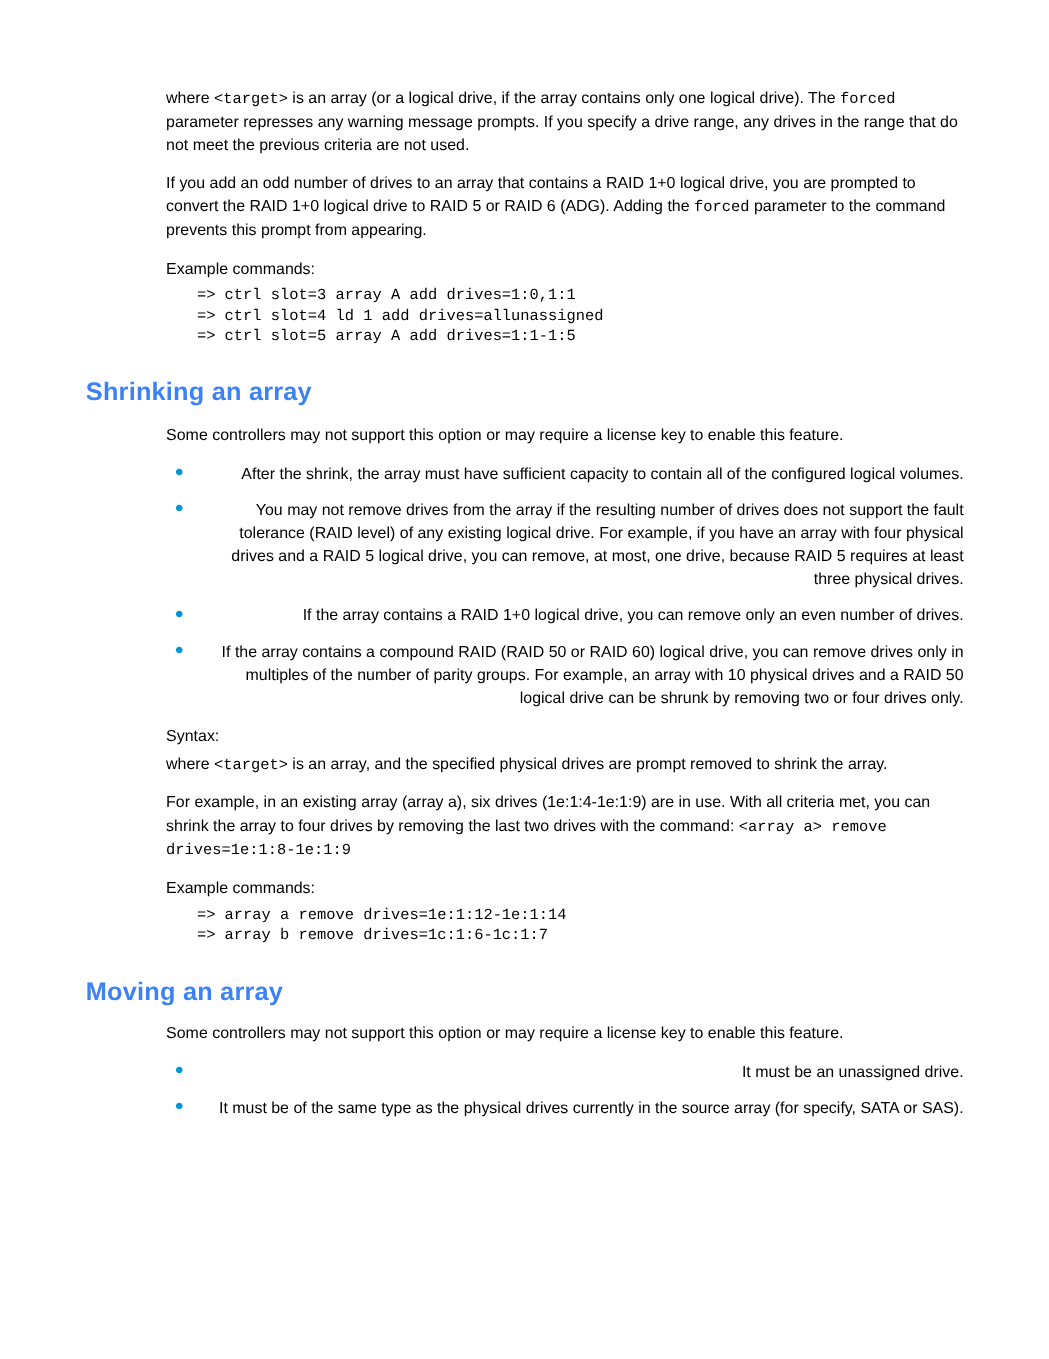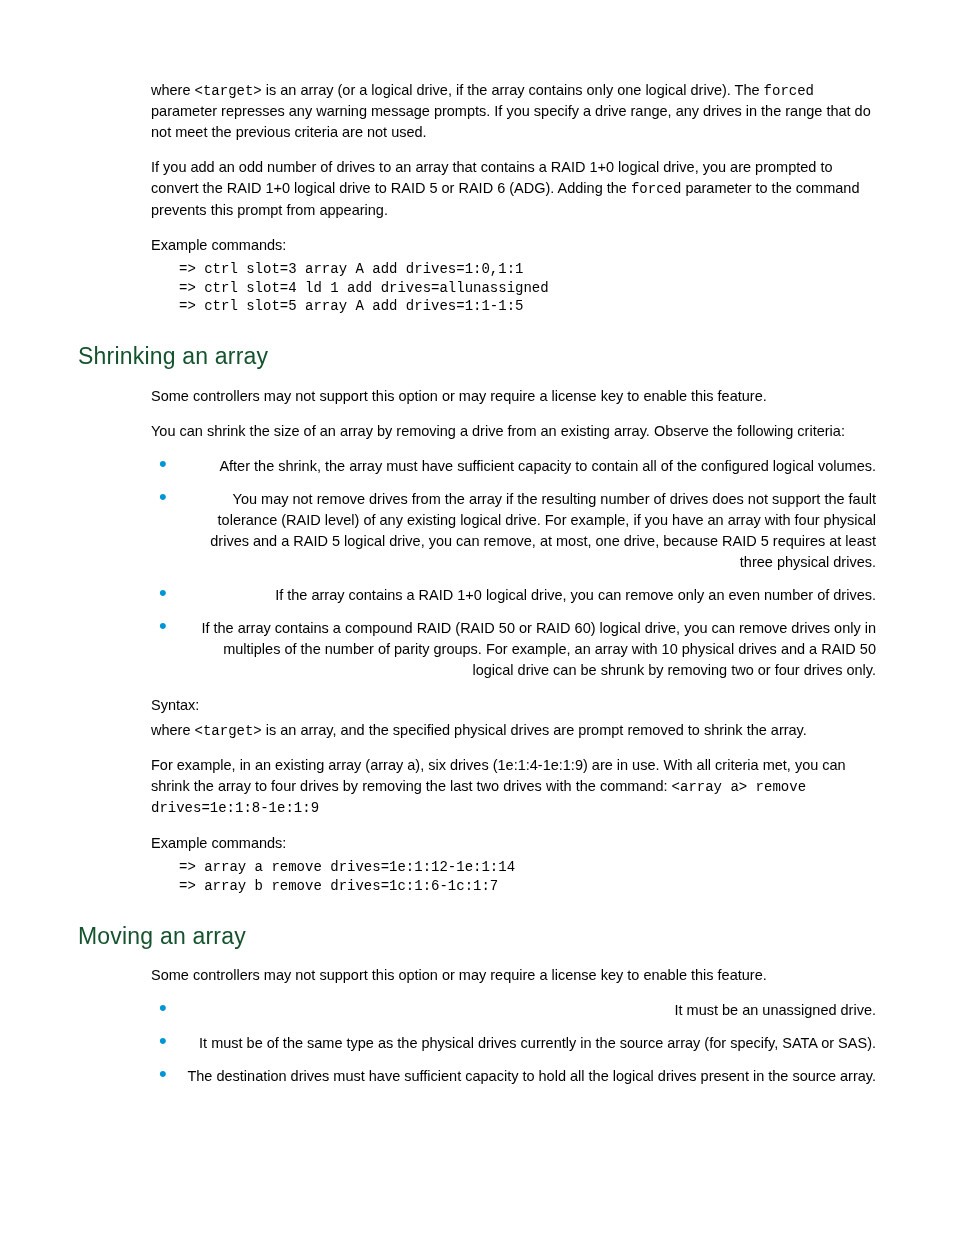--- a/index.html
+++ b/index.html
@@ -11,22 +11,22 @@
     padding: 80px 78px 30px 78px;
     width: 954px;
     box-sizing: border-box;
     background: #fff;
   }
   .content-indent {
     margin-left: 73px;
   }
   h2 {
     font-family: Arial, Helvetica, sans-serif;
-    font-weight: 400;
-    color: #14532d;
+    font-weight: 700;
+    color: #3b82f6;
     font-size: 23px;
     margin: 24px 0 12px 0;
     letter-spacing: 0.2px;
   }
   p {
     margin: 0 0 14px 0;
   }
   .mono {
     font-family: "Courier New", Courier, monospace;
     font-size: 14px;
@@ -74,21 +74,20 @@
   </p>
   <p class="bold-label">Example commands:</p>
   <pre class="mono">=&gt; ctrl slot=3 array A add drives=1:0,1:1
 =&gt; ctrl slot=4 ld 1 add drives=allunassigned
 =&gt; ctrl slot=5 array A add drives=1:1-1:5</pre>
 </div>
 
 <h2>Shrinking an array</h2>
 <div class="content-indent">
   <p>Some controllers may not support this option or may require a license key to enable this feature.</p>
-  <p>You can shrink the size of an array by removing a drive from an existing array. Observe the following criteria:</p>
   <ul>
     <li>After the shrink, the array must have sufficient capacity to contain all of the configured logical volumes.</li>
     <li>You may not remove drives from the array if the resulting number of drives does not support the fault tolerance (RAID level) of any existing logical drive. For example, if you have an array with four physical drives and a RAID 5 logical drive, you can remove, at most, one drive, because RAID 5 requires at least three physical drives.</li>
     <li>If the array contains a RAID 1+0 logical drive, you can remove only an even number of drives.</li>
     <li>If the array contains a compound RAID (RAID 50 or RAID 60) logical drive, you can remove drives only in multiples of the number of parity groups. For example, an array with 10 physical drives and a RAID 50 logical drive can be shrunk by removing two or four drives only.</li>
   </ul>
   <p class="bold-label">Syntax:</p>
   <p>
     <span>where </span><span class="mono">&lt;target&gt;</span><span> is an array, and the specified physical drives are prompt removed to shrink the array.</span>
   </p>
@@ -99,15 +98,14 @@
   <pre class="mono">=&gt; array a remove drives=1e:1:12-1e:1:14
 =&gt; array b remove drives=1c:1:6-1c:1:7</pre>
 </div>
 
 <h2>Moving an array</h2>
 <div class="content-indent">
   <p>Some controllers may not support this option or may require a license key to enable this feature.</p>
   <ul>
     <li>It must be an unassigned drive.</li>
     <li>It must be of the same type as the physical drives currently in the source array (for specify, SATA or SAS).</li>
-    <li>The destination drives must have sufficient capacity to hold all the logical drives present in the source array.</li>
   </ul>
 </div>
 
 </body></html>

